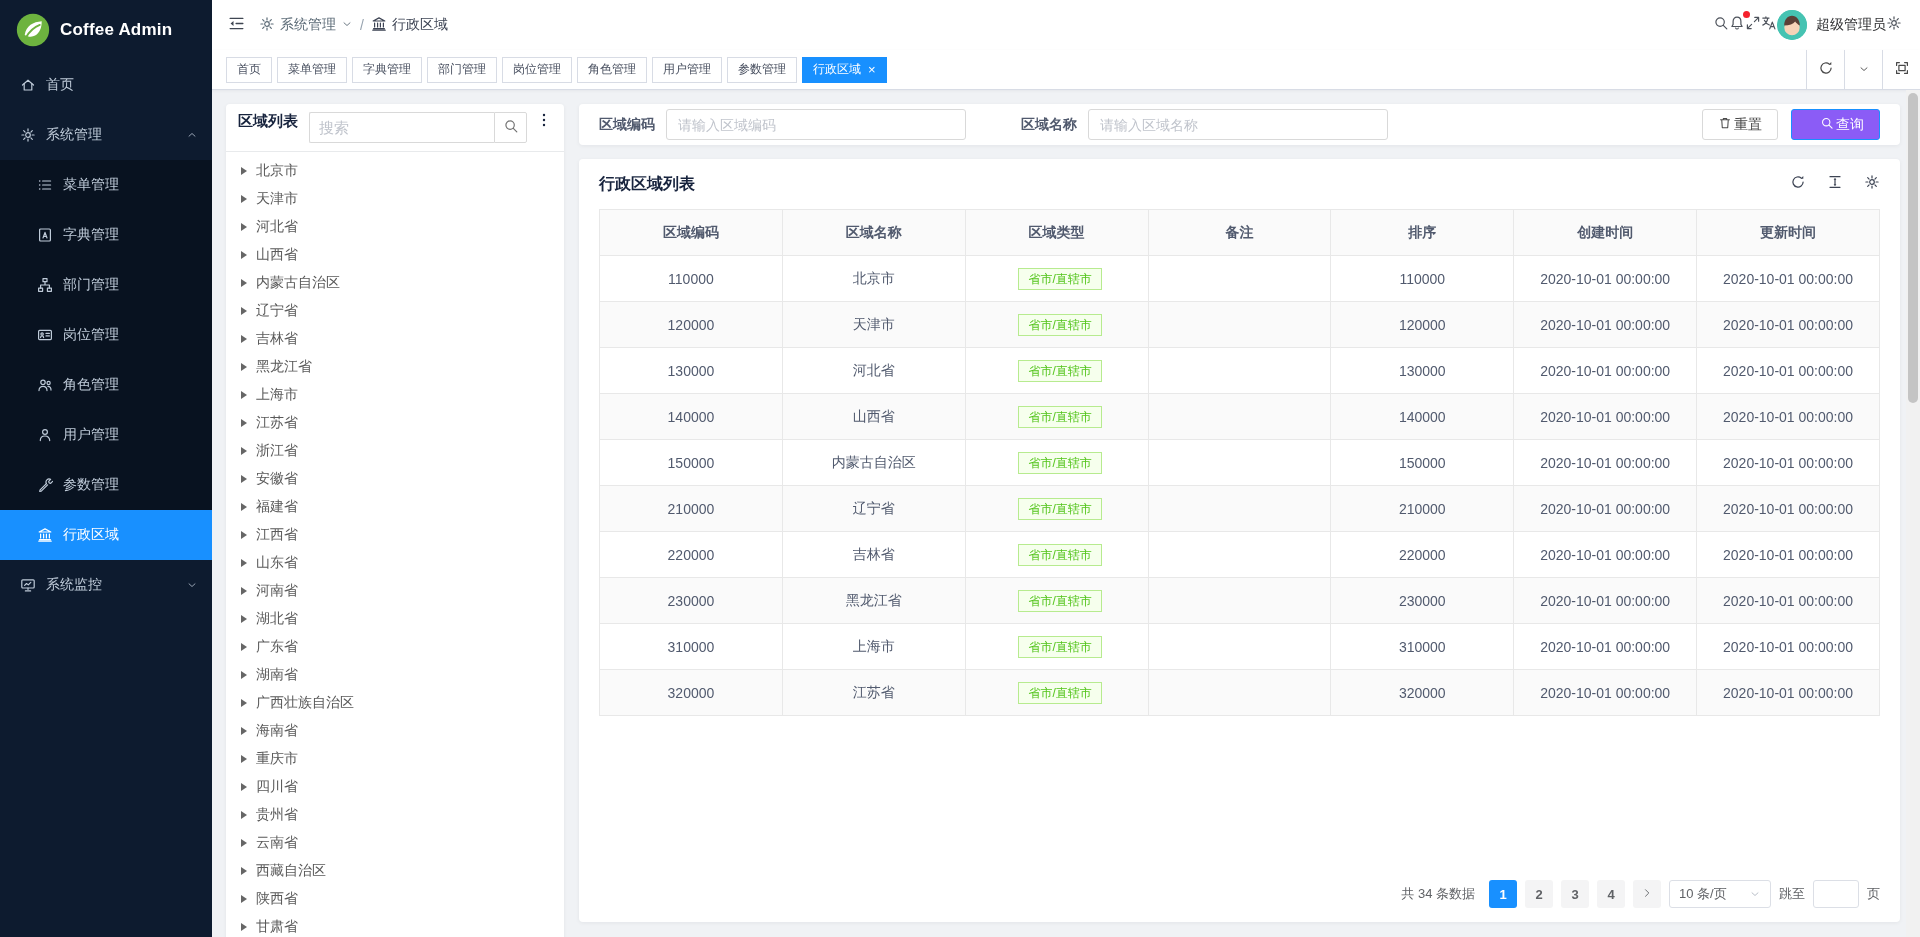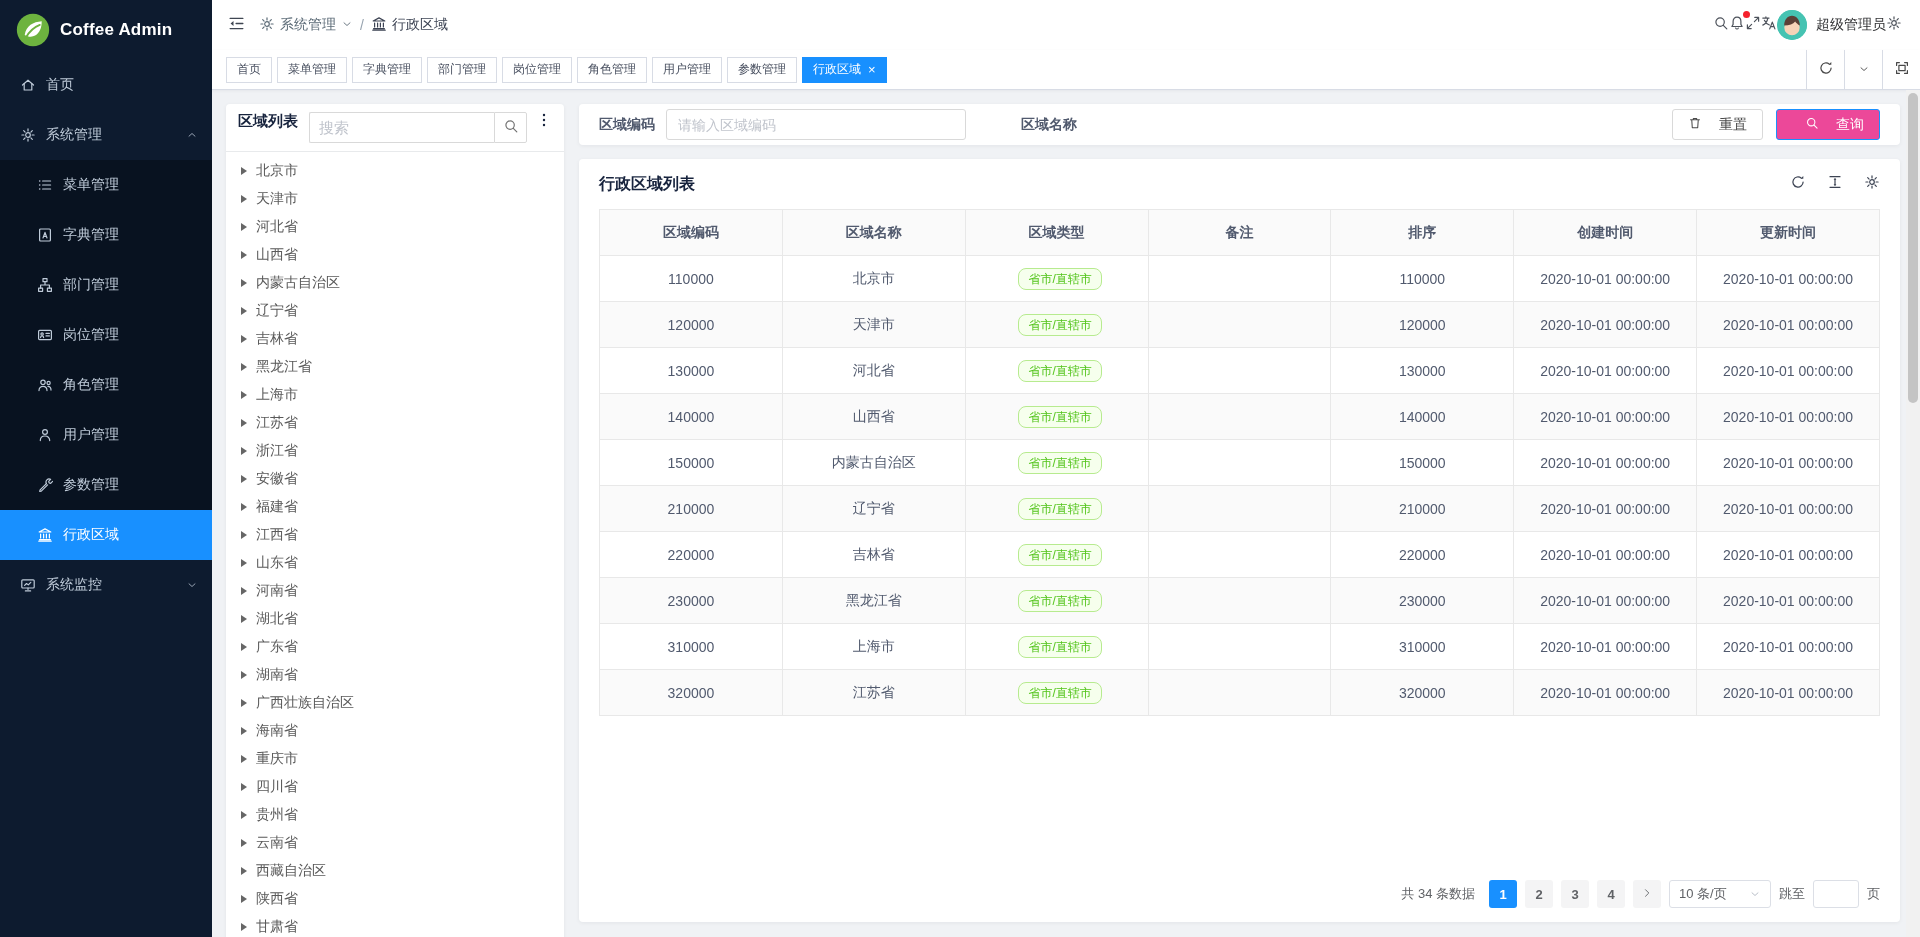--- a/index.html
+++ b/index.html
@@ -62,36 +62,36 @@
   .tree-item { height:28px; display:flex; align-items:center; gap:9px; padding-left:15px; font-size:14px; color:#595959; cursor:pointer; white-space:nowrap; }
   .caret { width:0; height:0; border-top:4.5px solid transparent; border-bottom:4.5px solid transparent; border-left:6px solid #666; }
 
   .right-col { flex:1; display:flex; flex-direction:column; gap:14px; min-width:0; padding-bottom:15px; }
 
   .filter-card { background:#fff; border-radius:4px; box-shadow:0 1px 4px rgba(0,21,41,.06); display:flex; align-items:center; padding:5px 20px; }
   .filter-label { font-size:14px; color:#515a6e; font-weight:600; margin-right:11px; white-space:nowrap; }
   .filter-input { width:300px; height:31px; border:1px solid #d9d9d9; border-radius:3px; padding:0 11px; font-size:14px; color:#303133; outline:none; }
   .filter-gap { width:55px; }
   .filter-actions { margin-left:auto; display:flex; gap:13px; }
-  .btn { height:31px; padding:0 15px; border-radius:3px; font-size:14px; display:flex; align-items:center; gap:17px; cursor:pointer; white-space:nowrap; }
+  .btn { height:31px; padding:0 15px; border-radius:3px; font-size:14px; display:flex; align-items:center; gap:2px; cursor:pointer; white-space:nowrap; }
   .btn-reset { background:#fff; border:1px solid #d9d9d9; color:#4a4a4a; }
-  .btn-primary { background:#ec4899; border:1px solid #1890ff; color:#fff;padding-left:28px; }
+  .btn-primary { background:#8b5cf6; border:1px solid #1890ff; color:#fff;padding-left:28px; }
 
   .table-card { flex:1; background:#fff; border-radius:4px; box-shadow:0 1px 4px rgba(0,21,41,.06); padding:0 20px 14px; display:flex; flex-direction:column; min-height:0; }
   .card-head { height:50px; display:flex; align-items:center; }
   .card-title { font-size:16px; color:#17233d; font-weight:600; }
   .card-tools { margin-left:auto; display:flex; gap:21px; color:#3c4353; }
   .tool-btn { display:flex; cursor:pointer; }
 
   table { width:100%; border-collapse:collapse; table-layout:fixed; }
   th, td { border:1px solid #e8e8e8; height:46px; text-align:center; font-size:14px; padding:0 6px; overflow:hidden; white-space:nowrap; }
   th { background:#fafafa; color:#515a6e; font-weight:700; }
   td { color:#515a6e; background:#fff; }
   tbody tr:nth-child(even) td { background:#fafafa; }
-  .tag-green { display:inline-block; padding:0 9px; font-size:12px; line-height:20px; color:#52c41a; background:#f6ffed; border:1px solid #b7eb8f; border-radius:8px;margin-left:7px; }
+  .tag-green { display:inline-block; padding:0 9px; font-size:12px; line-height:20px; color:#52c41a; background:#f6ffed; border:1px solid #b7eb8f; border-radius:0;margin-left:7px; }
 
   .pager { margin-top:auto; display:flex; align-items:center; justify-content:flex-end; gap:8px; font-size:13px; color:#606266; padding-top:12px; }
   .pager-total { margin-right:6px; }
   .page-btn { min-width:28px; height:28px; padding:0 4px; border-radius:3px; background:#f4f4f5; color:#606266; display:flex; align-items:center; justify-content:center; font-size:13px; font-weight:600; cursor:pointer; }
   .page-btn.active { background:#1890ff; color:#fff; }
   .page-size { width:102px; height:28px; border:1px solid #dcdfe6; border-radius:3px; background:#fff; display:flex; align-items:center; justify-content:space-between; padding:0 9px; color:#606266; cursor:pointer; }
   .page-size .chev { color:#b2b8c2; display:flex; }
   .jump-input { width:46px; height:28px; border:1px solid #dcdfe6; border-radius:3px; text-align:center; outline:none; color:#303133; }
 
   .scrollbar { position:absolute; right:0; top:90px; bottom:0; width:14px; background:#f1f1f1; }
@@ -498,20 +498,21 @@
           </div>
       </section>
 
       <div class="right-col">
 
         <section class="filter-card">
           <label class="filter-label">区域编码</label>
           <input class="filter-input" value="" placeholder="请输入区域编码" style="">
           <span class="filter-gap"></span>
           <label class="filter-label">区域名称</label>
+          <input class="filter-input" value="" placeholder="请输入区域名称" style="">
           <span class="filter-actions">
             <button class="btn btn-reset">
               <span><svg width="14" height="14" viewBox="0 0 16 16" fill="none" stroke="currentColor" stroke-width="1.2" stroke-linecap="round" stroke-linejoin="round">
                     <path d="M2.9 4.3h10.2M6.1 4.1V2.8h3.8v1.3M4.3 4.5l.6 8.9h6.2l.6-8.9"></path>
                   </svg></span>
               <span>重置</span>
             </button>
             <button class="btn btn-primary">
               <span><svg width="14" height="14" viewBox="0 0 16 16" fill="none" stroke="currentColor" stroke-width="1.2" stroke-linecap="round" stroke-linejoin="round">
                     <circle cx="7.1" cy="7.1" r="4.2"></circle>

